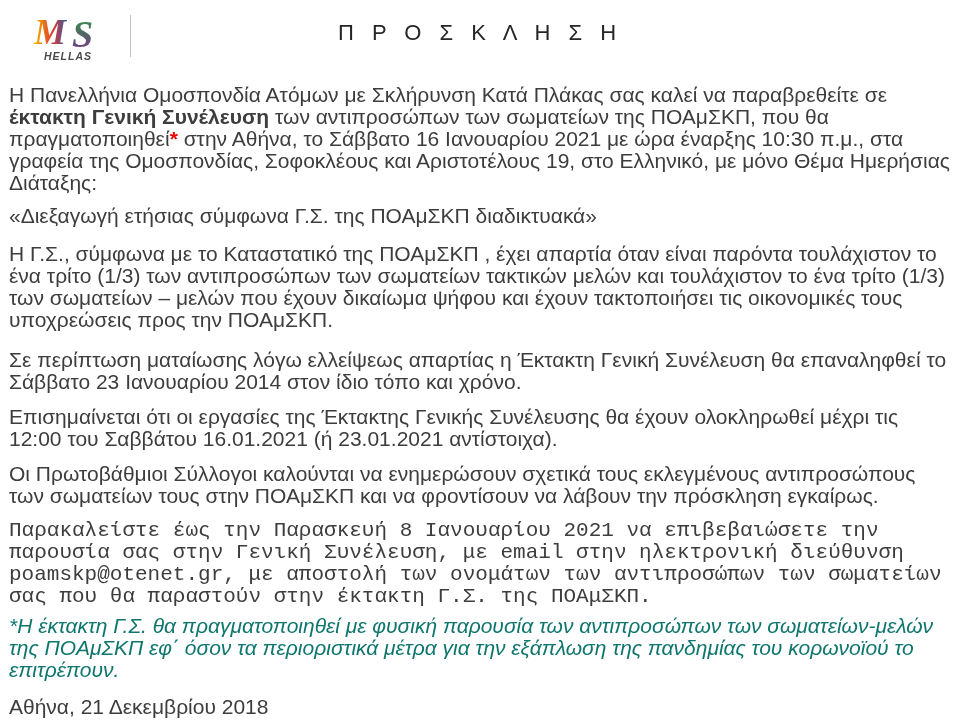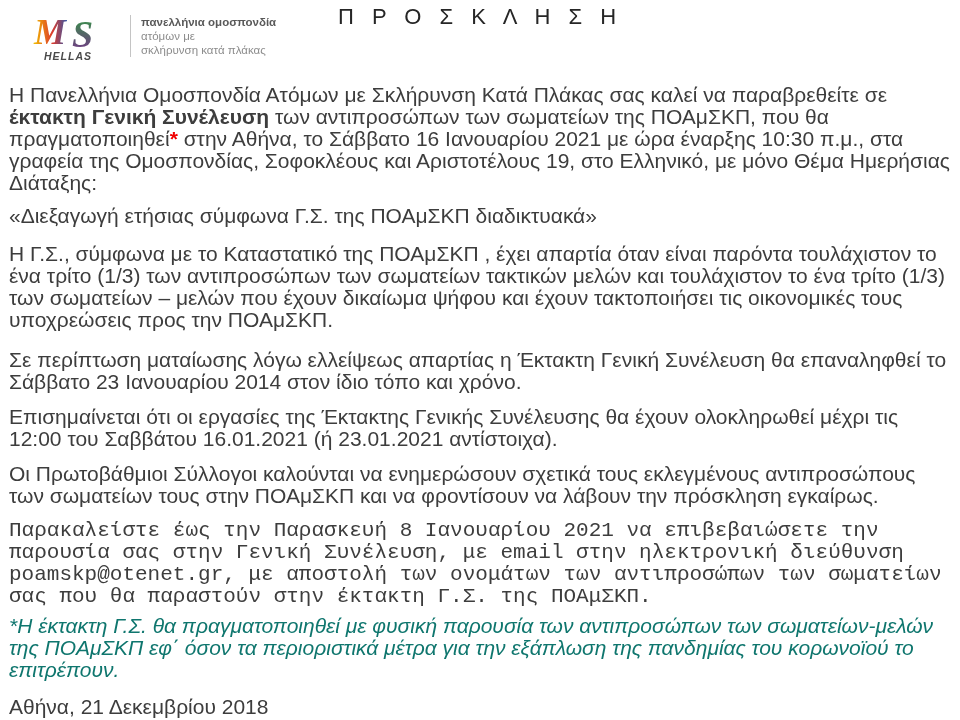--- a/index.html
+++ b/index.html
@@ -31,21 +31,21 @@
     font-size: 11.5px;
     line-height: 14px;
     color: #8c8c8c;
   }
   .logo-textblock .l1 {
     font-weight: bold;
     color: #595959;
   }
   .doc-title {
     position: absolute;
-    top: 4px;
+    top: 20px;
     left: 0;
     width: 100%;
     text-align: center;
     font-size: 22px;
     letter-spacing: 6px;
     color: #262626;
   }
   
   .body-text {
     position: absolute;
@@ -94,25 +94,20 @@
         <linearGradient id="gs" x1="0" y1="0" x2="0" y2="1">
           <stop offset="0" stop-color="#2e9e3f"></stop>
           <stop offset="1" stop-color="#7a2e8e"></stop>
         </linearGradient>
       </defs>
       <text x="6" y="34" font-family="Liberation Serif, serif" font-size="36" font-style="italic" font-weight="bold" fill="url(#gm)">M</text>
       <text x="44" y="37" font-family="Liberation Serif, serif" font-size="38" font-style="italic" font-weight="bold" fill="url(#gs)">S</text>
       <text x="16" y="50" font-family="Liberation Sans, sans-serif" font-size="10.5" font-style="italic" font-weight="bold" fill="#4a4a4a" letter-spacing="1">HELLAS</text>
     </svg>
     <div class="logo-divider"></div>
-    <div class="logo-textblock">
-      <div class="l1">πανελλήνια ομοσπονδία</div>
-      <div class="l2">ατόμων με</div>
-      <div class="l3">σκλήρυνση κατά πλάκας</div>
-    </div>
   </div>
 
   <div class="doc-title">Π Ρ Ο Σ Κ Λ Η Σ Η</div>
 
   <div class="body-text">
 
     <p class="p1"><span>Η Πανελλήνια Ομοσπονδία Ατόμων με Σκλήρυνση Κατά Πλάκας σας καλεί να παραβρεθείτε σε </span><span class="bold">έκτακτη Γενική Συνέλευση</span><span> των αντιπροσώπων των σωματείων της ΠΟΑμΣΚΠ, που θα πραγματοποιηθεί</span><span class="star">*</span><span> στην Αθήνα, το Σάββατο 16 Ιανουαρίου 2021 με ώρα έναρξης 10:30 π.μ., στα γραφεία της Ομοσπονδίας, Σοφοκλέους και Αριστοτέλους 19, στο Ελληνικό, με μόνο Θέμα Ημερήσιας Διάταξης:</span></p>
 
     <p class="p2">«Διεξαγωγή ετήσιας σύμφωνα Γ.Σ. της ΠΟΑμΣΚΠ διαδικτυακά»</p>
 

